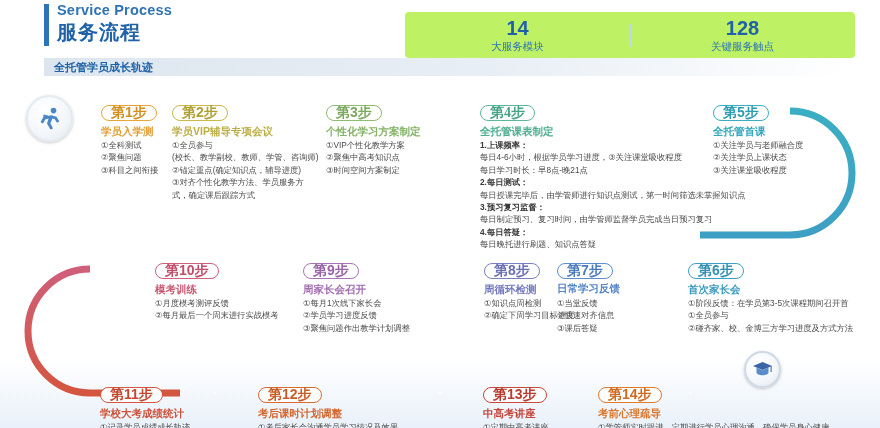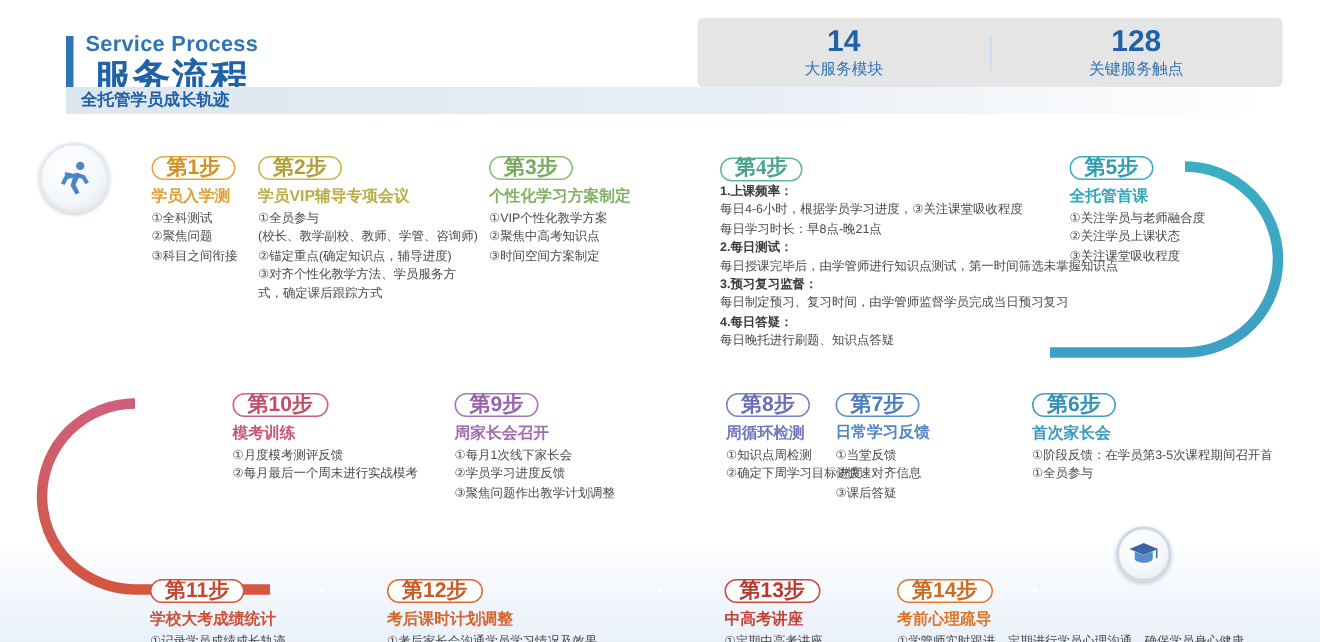--- a/index.html
+++ b/index.html
@@ -6,28 +6,28 @@
   body{
     width:880px;height:428px;position:relative;overflow:hidden;
     background:#ffffff;
     font-family:"Liberation Sans","DejaVu Sans",sans-serif;
     color:#333;
   }
   #bg-wash{position:absolute;left:0;bottom:0;width:880px;height:70px;
     background:linear-gradient(180deg,rgba(232,240,250,0) 0%,rgba(226,236,248,.75) 100%);z-index:0;}
 
   
-  #header{position:absolute;left:44px;top:22px;z-index:5;text-align:center;}
+  #header{position:absolute;left:44px;top:2px;z-index:5;}
   .hbar{position:absolute;left:0;top:2px;width:5px;height:42px;background:#2f74b5;}
   .hen{margin-left:13px;font-size:14.5px;font-weight:bold;color:#2f74b5;letter-spacing:.2px;line-height:17px;}
-  .hcn{margin-left:13px;font-size:25px;font-weight:bold;color:#1f62a8;line-height:27px;letter-spacing:1px;}
-
-  
-  #stats{position:absolute;right:25px;top:12px;width:390px;height:46px;
-    background:#e5e5e5;border-radius:4px;display:flex;align-items:center;z-index:5;}
+  .hcn{margin-left:13px;font-size:20px;font-weight:bold;color:#1f62a8;line-height:27px;letter-spacing:1px;}
+
+  
+  #stats{position:absolute;right:25px;top:12px;width:450px;height:46px;
+    background:#bef264;border-radius:4px;display:flex;align-items:center;z-index:5;}
   .stat{flex:1;text-align:center;position:relative;}
   .stat+.stat:before{content:"";position:absolute;left:0;top:6px;bottom:6px;width:1px;background:#c5d9ec;}
   .stat .num{font-size:20px;font-weight:bold;color:#1f62a8;line-height:21px;}
   .stat .lbl{font-size:10.5px;color:#2f74b5;line-height:14px;}
 
   
   #secbar{position:absolute;left:44px;top:58px;width:805px;height:18px;
     background:linear-gradient(90deg,#dde6ef 0%,#e8eef5 55%,#ffffff 100%);z-index:5;}
   #secbar span{position:absolute;left:10px;top:2px;font-size:11px;font-weight:bold;color:#1f62a8;line-height:14px;}
 
@@ -169,20 +169,21 @@
 <div class="step" style="left:326px;top:103px;">
   <div class="pill" style="border:1.4px solid #8fbb72;color:#7aa85c;">第3步</div>
   <div class="title" style="color:#83b266;">个性化学习方案制定</div>
   <div class="li">①VIP个性化教学方案</div>
   <div class="li">②聚焦中高考知识点</div>
   <div class="li">③时间空间方案制定</div>
 </div>
 
 <div class="step" style="left:480px;top:103px;">
   <div class="pill" style="border:1.4px solid #5fb79a;color:#48a489;font-family:Liberation Serif, serif;">第4步</div>
+  <div class="title" style="color:#4fae91;">全托管课表制定</div>
   <div class="li b">1.上课频率：</div>
   <div class="li">每日4-6小时，根据学员学习进度，③关注课堂吸收程度</div>
   <div class="li">每日学习时长：早8点-晚21点</div>
   <div class="li b">2.每日测试：</div>
   <div class="li">每日授课完毕后，由学管师进行知识点测试，第一时间筛选未掌握知识点</div>
   <div class="li b">3.预习复习监督：</div>
   <div class="li">每日制定预习、复习时间，由学管师监督学员完成当日预习复习</div>
   <div class="li b">4.每日答疑：</div>
   <div class="li">每日晚托进行刷题、知识点答疑</div>
 </div>
@@ -193,20 +194,21 @@
   <div class="li">①关注学员与老师融合度</div>
   <div class="li">②关注学员上课状态</div>
   <div class="li">③关注课堂吸收程度</div>
 </div>
 
 <div class="step" style="left:688px;top:261px;">
   <div class="pill" style="border:1.4px solid #3e9fc4;color:#3190b4;">第6步</div>
   <div class="title" style="color:#3a9bc0;">首次家长会</div>
   <div class="li">①阶段反馈：在学员第3-5次课程期间召开首</div>
   <div class="li">①全员参与</div>
+  <div class="li">②碰齐家、校、金博三方学习进度及方式方法</div>
 </div>
 
 <div class="step" style="left:557px;top:261px;">
   <div class="pill" style="border:1.4px solid #5b8ecb;color:#4b7cbb;">第7步</div>
   <div class="title" style="color:#5487c6;font-family:Liberation Mono, monospace;">日常学习反馈</div>
   <div class="li">①当堂反馈</div>
   <div class="li">②快速对齐信息</div>
   <div class="li">③课后答疑</div>
 </div>
 

